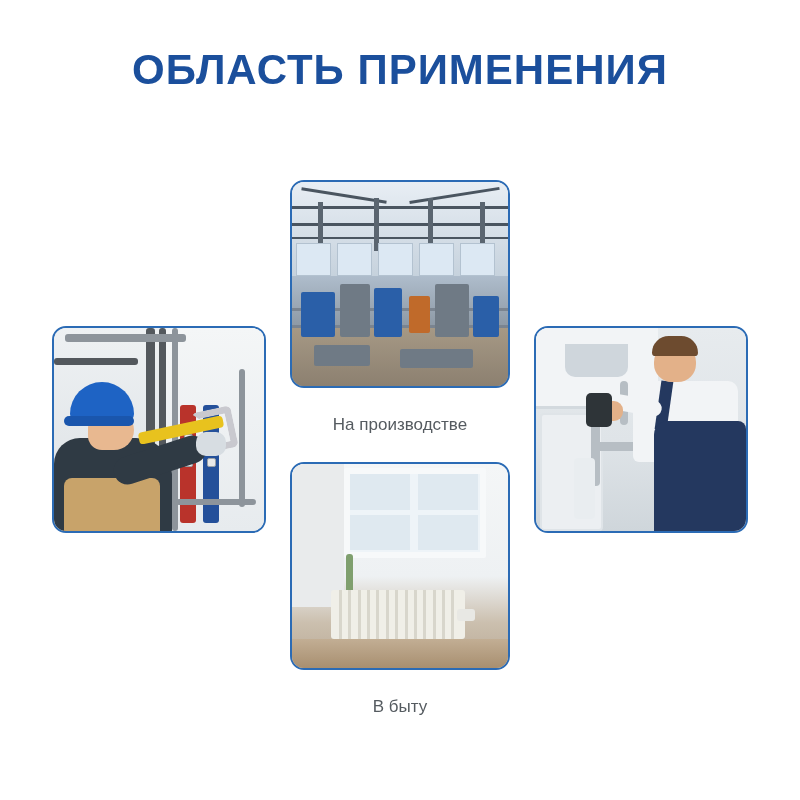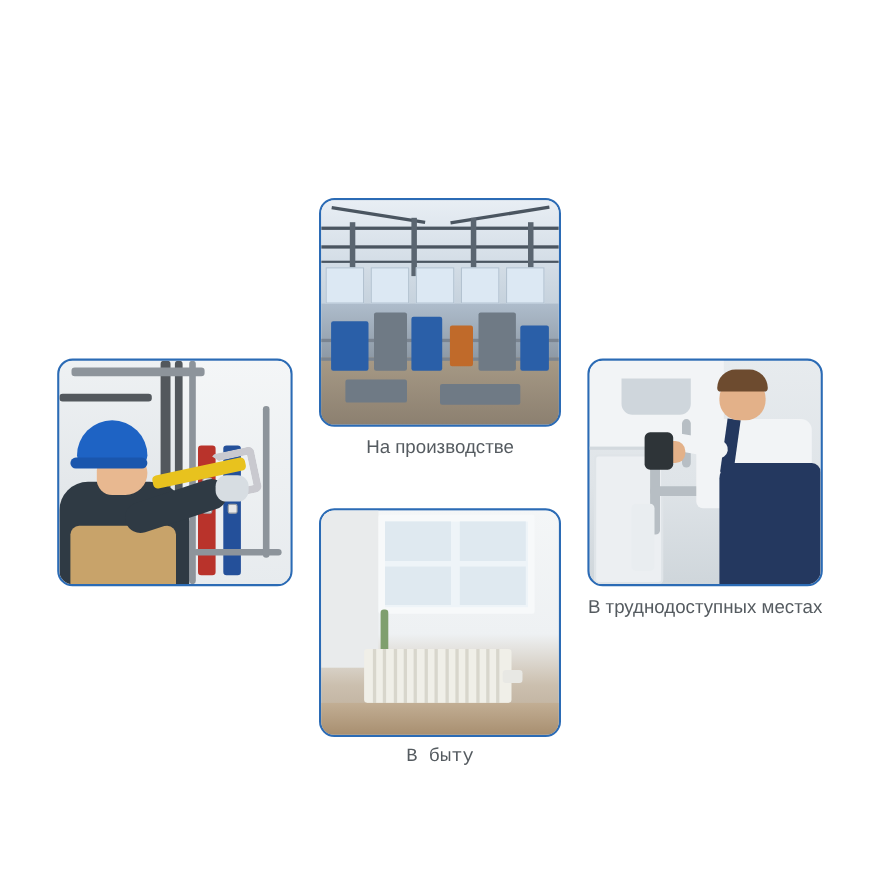--- a/index.html
+++ b/index.html
@@ -36,38 +36,38 @@
     position: absolute;
   }
   .photo {
     border: 2px solid #2b6bb5;
     border-radius: 14px;
     overflow: hidden;
     position: relative;
     background: #dfe6ee;
   }
   .caption {
-    margin-top: 8px;
+    margin-top: 26px;
     text-align: center;
     color: #555b60;
     font-size: 17px;
     line-height: 1.35;
   }
 
   
   #card-boiler   { left: 52px;  top: 326px; width: 214px; }
   #card-boiler .photo { width: 214px; height: 207px; }
 
   #card-factory  { left: 290px; top: 180px; width: 220px; }
   #card-factory .photo { width: 220px; height: 208px; }
 
   #card-access   { left: 534px; top: 326px; width: 214px; }
   #card-access .photo { width: 214px; height: 207px; }
 
-  #card-home     { left: 290px; top: 462px; width: 220px; font-family: Liberation Mono, monospace; }
+  #card-home     { left: 290px; top: 462px; width: 220px; }
   #card-home .photo { width: 220px; height: 208px; }
 
   
   .sc { position:absolute; inset:0; }
   .boiler-bg { position:absolute; inset:0; background:linear-gradient(180deg,#eef1f3 0%,#e3e7ea 60%,#d8dde1 100%); }
   .boiler-wallpanel { position:absolute; left:52%; top:0; width:48%; height:100%; background:linear-gradient(180deg,#f4f6f7,#e7ebee); }
   .b-pipe { position:absolute; background:#8d949b; border-radius:3px; }
   .b-pipe.dark { background:#53585d; }
   .b-manifold { position:absolute; left:60%; top:38%; width:16px; height:58%; background:#b9332b; border-radius:3px; }
   .b-manifold2 { position:absolute; left:71%; top:38%; width:16px; height:58%; background:#24509a; border-radius:3px; }
@@ -119,20 +119,21 @@
   .h-rad { position:absolute; left:18%; top:62%; width:62%; height:24%; background:#f0efe8; border-radius:3px; }
   .h-fin { position:absolute; top:0; width:3px; height:100%; background:#d8d6cc; }
   .h-valve { position:absolute; right:-10px; top:38%; width:18px; height:12px; background:#e8e8e4; border-radius:3px; }
   .h-floor { position:absolute; left:0; bottom:0; width:100%; height:14%; background:linear-gradient(180deg,#c2ae94,#a88f70); }
 </style>
 </head>
 <body>
 
 <div class="page">
 
+  <div class="title">ОБЛАСТЬ ПРИМЕНЕНИЯ</div>
 
   <div class="card" id="card-boiler">
     <div class="photo">
       <div class="sc">
         <div class="boiler-bg"></div>
         <div class="boiler-wallpanel"></div>
 
         <div class="b-pipe dark" style="left:44%; top:0; width:9px; height:100%;"></div>
         <div class="b-pipe dark" style="left:50%; top:0; width:7px; height:100%;"></div>
         <div class="b-pipe" style="left:56%; top:0; width:6px; height:100%;"></div>
@@ -213,21 +214,20 @@
         <div class="p-man-shirt"></div>
         <div class="p-man-strap"></div>
         <div class="p-man-overall"></div>
         <div class="p-man-head"></div>
         <div class="p-man-hair"></div>
         <div class="p-man-arm"></div>
         <div class="p-man-hand"></div>
         <div class="p-tool"></div>
       </div>
     </div>
-    <div class="caption">В труднодоступных местах</div>
   </div>
 
   <div class="card" id="card-home">
     <div class="photo">
       <div class="sc">
         <div class="h-bg"></div>
         <div class="h-wall"></div>
         <div class="h-window">
           <div class="h-winpane" style="left:0; top:0; width:46%; height:46%;"></div>
           <div class="h-winpane" style="left:52%; top:0; width:46%; height:46%;"></div>

